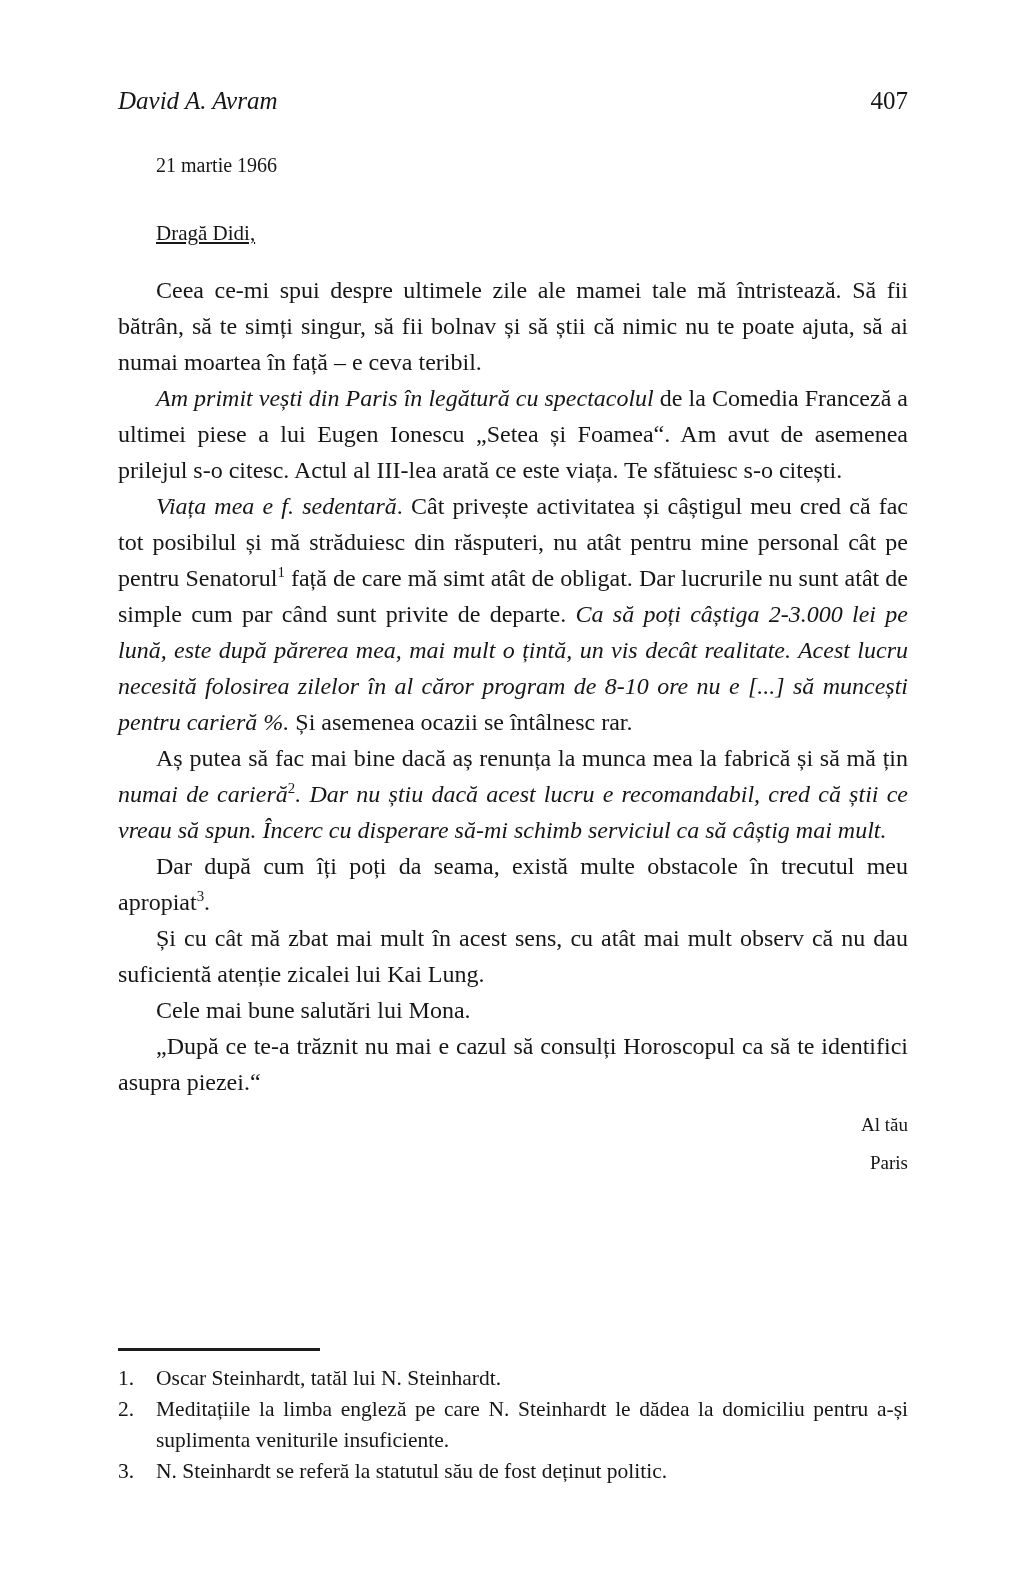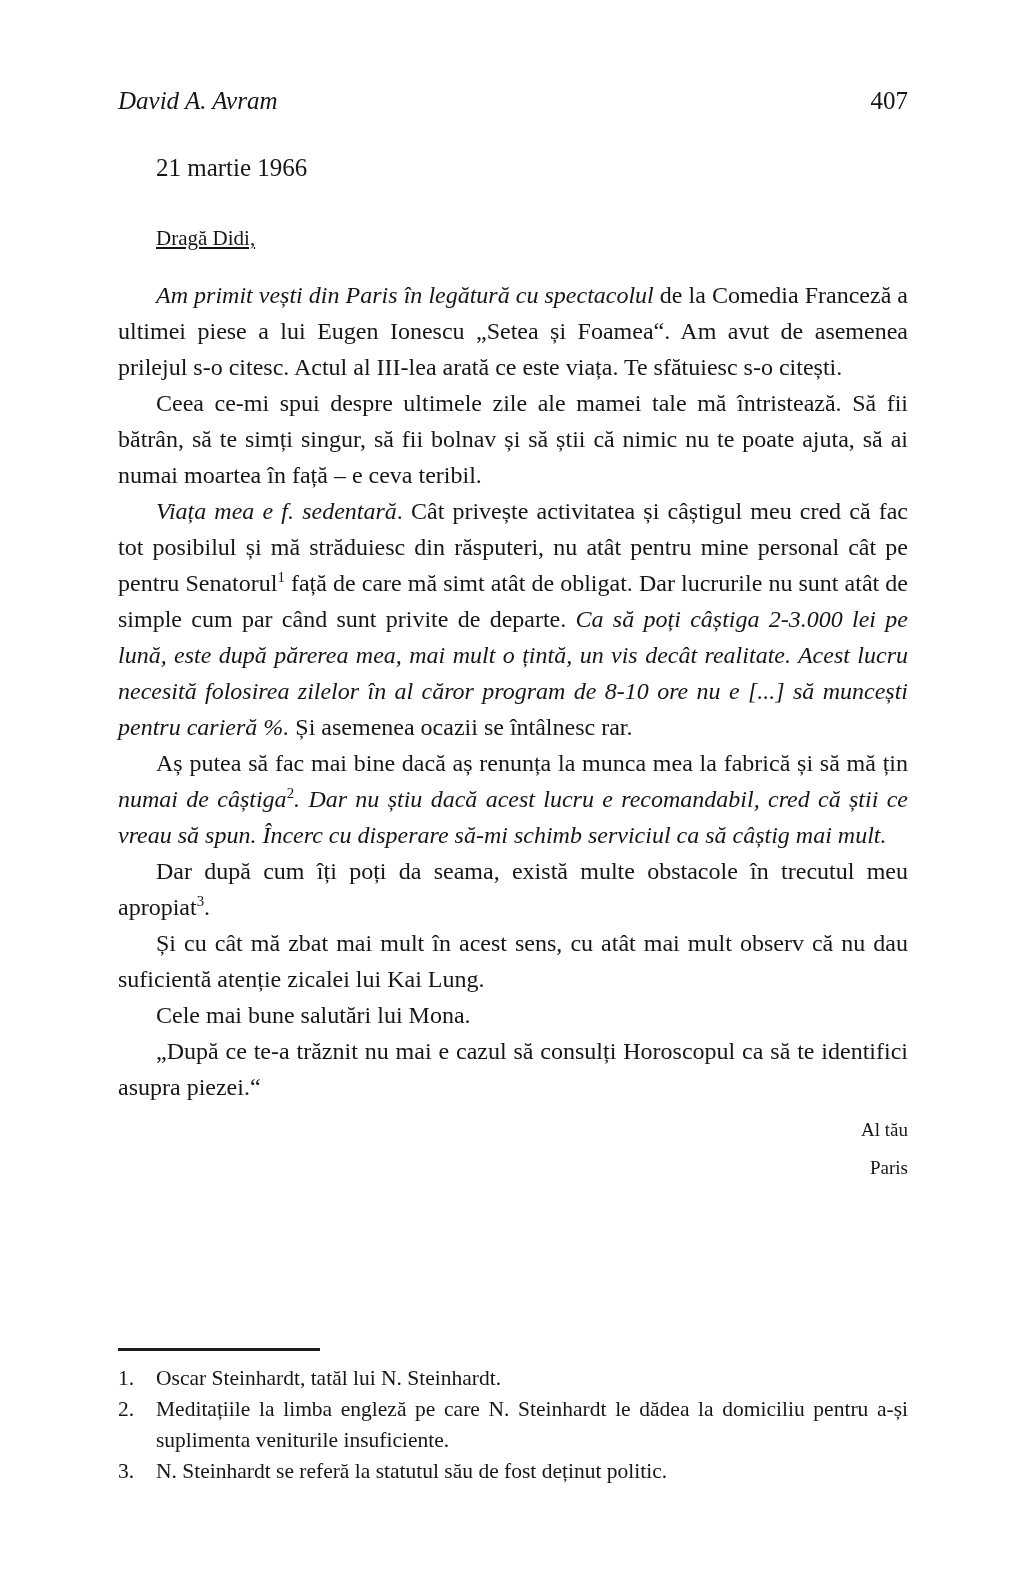--- a/index.html
+++ b/index.html
@@ -21,21 +21,21 @@
     justify-content: space-between;
     align-items: baseline;
     font-size: 25px;
     line-height: 30px;
   }
   .author { font-style: italic; }
   .pagenum { font-style: normal; }
   .dateline {
     margin: 38px 0 0 0;
     padding-left: 38px;
-    font-size: 25px;
+    font-size: 20px;
   }
   .salutation {
     margin: 44px 0 0 0;
     padding-left: 38px;
     font-size: 21px;
     text-decoration: underline;
   }
   .letter-body { margin-top: 26px; }
   .para {
     margin: 0;
@@ -83,24 +83,24 @@
   <div class="running-header">
     <span class="author">David A. Avram</span>
     <span class="pagenum">407</span>
   </div>
 
   <p class="dateline">21 martie 1966</p>
 
   <p class="salutation">Dragă Didi,</p>
 
   <div class="letter-body">
+      <p class="para"><span>Ceea ce-mi spui despre ultimele zile ale mamei tale mă întristează. Să fii bătrân, să te simți singur, să fii bolnav și să știi că nimic nu te poate ajuta, să ai numai moartea în față – e ceva teribil.</span></p>
       <p class="para"><i>Am primit vești din Paris în legătură cu spectacolul</i><span> de la Comedia Franceză a ultimei piese a lui Eugen Ionescu „Setea și Foamea“. Am avut de asemenea prilejul s-o citesc. Actul al III-lea arată ce este viața. Te sfătuiesc s-o citești.</span></p>
-      <p class="para"><span>Ceea ce-mi spui despre ultimele zile ale mamei tale mă întristează. Să fii bătrân, să te simți singur, să fii bolnav și să știi că nimic nu te poate ajuta, să ai numai moartea în față – e ceva teribil.</span></p>
       <p class="para"><i>Viața mea e f. sedentară</i><span>. Cât privește activitatea și câștigul meu cred că fac tot posibilul și mă străduiesc din răsputeri, nu atât pentru mine personal cât pe pentru Senatorul</span><sup>1</sup><span> față de care mă simt atât de obligat. Dar lucrurile nu sunt atât de simple cum par când sunt privite de departe. </span><i>Ca să poți câștiga 2-3.000 lei pe lună, este după părerea mea, mai mult o țintă, un vis decât realitate. Acest lucru necesită folosirea zilelor în al căror program de 8-10 ore nu e [...] să muncești pentru carieră %.</i><span> Și asemenea ocazii se întâlnesc rar.</span></p>
-      <p class="para"><span>Aș putea să fac mai bine dacă aș renunța la munca mea la fabrică și să mă țin </span><i>numai de câștiga</i><sup>2</sup><i>. Dar nu știu dacă acest lucru e recomandabil, cred că știi ce vreau să spun. Încerc cu disperare să-mi schimb serviciul ca să câștig mai mult.</i></p>
+      <p class="para"><span>Aș putea să fac mai bine dacă aș renunța la munca mea la fabrică și să mă țin </span><i>numai de carieră</i><sup>2</sup><i>. Dar nu știu dacă acest lucru e recomandabil, cred că știi ce vreau să spun. Încerc cu disperare să-mi schimb serviciul ca să câștig mai mult.</i></p>
       <p class="para"><span>Dar după cum îți poți da seama, există multe obstacole în trecutul meu apropiat</span><sup>3</sup><span>.</span></p>
       <p class="para"><span>Și cu cât mă zbat mai mult în acest sens, cu atât mai mult observ că nu dau suficientă atenție zicalei lui Kai Lung.</span></p>
       <p class="para"><span>Cele mai bune salutări lui Mona.</span></p>
       <p class="para"><span>„După ce te-a trăznit nu mai e cazul să consulți Horoscopul ca să te identifici asupra piezei.“</span></p>
     </div>
 
   <div class="signature">
     <div>Al tău</div>
     <div>Paris</div>
   </div>

